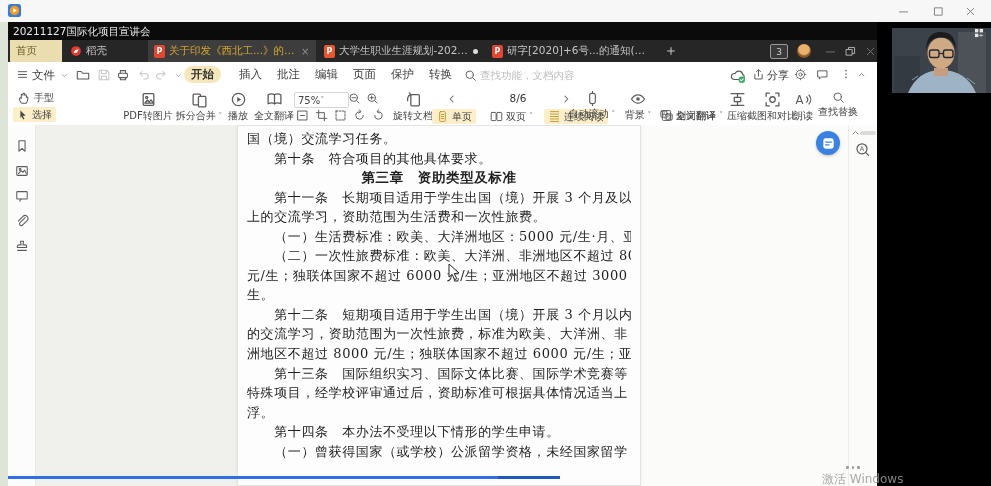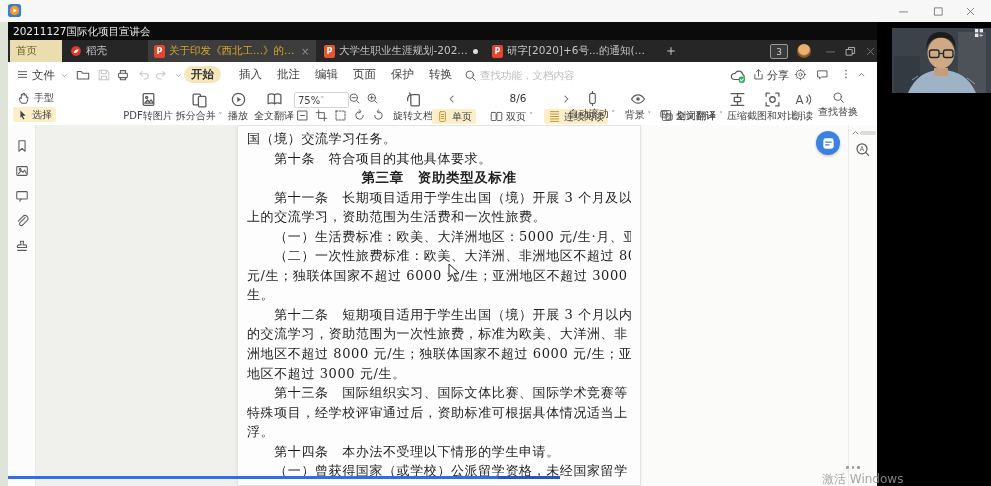--- a/index.html
+++ b/index.html
@@ -539,21 +539,20 @@
       <div class="dl dl-hd">第三章　资助类型及标准</div>
       <div class="dl">　　第十一条　长期项目适用于学生出国（境）开展 3 个月及以</div>
       <div class="dl">上的交流学习，资助范围为生活费和一次性旅费。</div>
       <div class="dl">　　（一）生活费标准：欧美、大洋洲地区：5000 元/生·月、亚</div>
       <div class="dl">　　（二）一次性旅费标准：欧美、大洋洲、非洲地区不超过 8000</div>
       <div class="dl">元/生；独联体国家不超过 6000 元/生；亚洲地区不超过 3000 元/</div>
       <div class="dl">生。</div>
       <div class="dl">　　第十二条　短期项目适用于学生出国（境）开展 3 个月以内</div>
       <div class="dl">的交流学习，资助范围为一次性旅费，标准为欧美、大洋洲、非</div>
       <div class="dl">洲地区不超过 8000 元/生；独联体国家不超过 6000 元/生；亚洲</div>
-      <div class="dl">地区不超过 3000 元/生。</div>
       <div class="dl">　　第十三条　国际组织实习、国际文体比赛、国际学术竞赛等</div>
       <div class="dl">特殊项目，经学校评审通过后，资助标准可根据具体情况适当上</div>
       <div class="dl">浮。</div>
       <div class="dl">　　第十四条　本办法不受理以下情形的学生申请。</div>
       <div class="dl">　　（一）曾获得国家（或学校）公派留学资格，未经国家留学</div>
     </div>
 
     <div id="rdivider"></div>
     <div id="assist-btn">
       <span class="ic">

